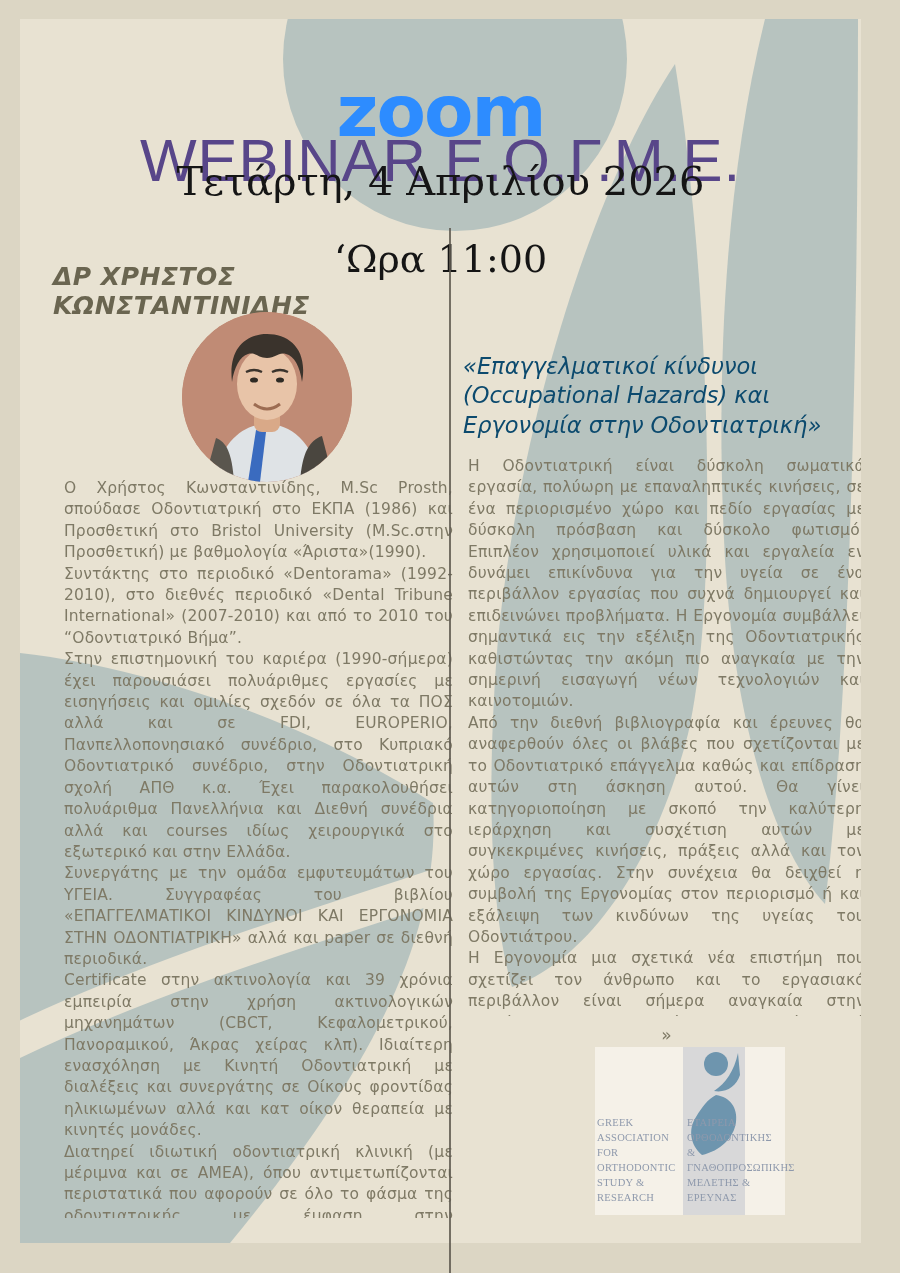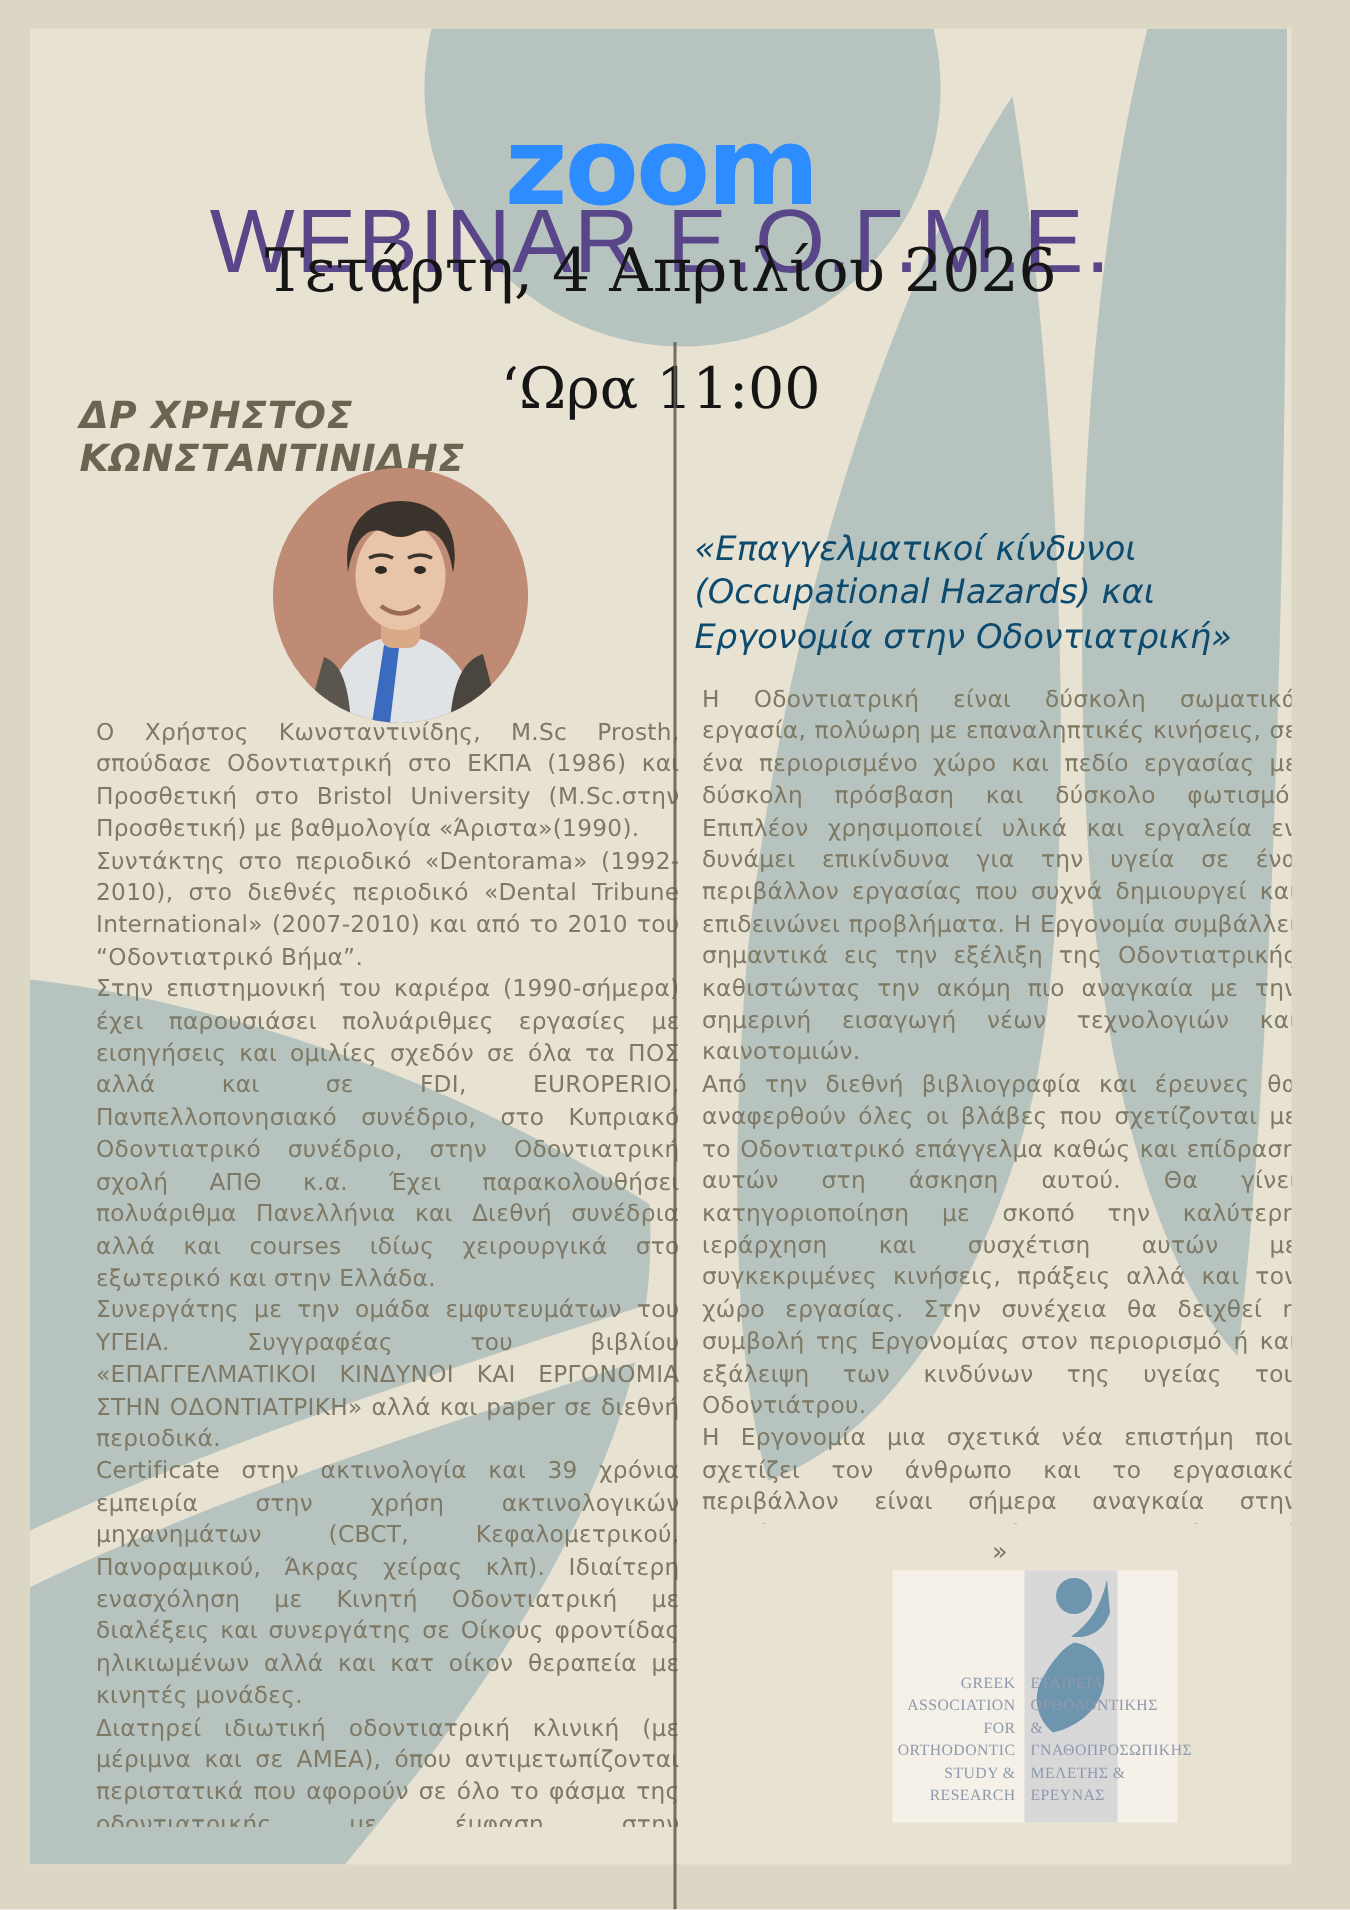--- a/index.html
+++ b/index.html
@@ -80,21 +80,21 @@
   .org-strip{
     position:absolute;left:88px;top:0;width:62px;height:100%;
     background:#d8d8d9;
   }
   .org-icon{position:absolute;left:91px;top:4px;}
   .org-name{
     position:absolute;bottom:10px;
     font-family:"Liberation Serif",serif;font-size:10.5px;line-height:15px;
     letter-spacing:.3px;color:#8e99ac;white-space:pre-line;
   }
-  .org-name-en{left:2px;width:80px;text-align:right;}
+  .org-name-en{left:2px;width:80px;}
   .org-name-gr{left:92px;width:95px;text-align:left;}
 </style>
 </head>
 <body>
 
 <div class="page">
 
   <div class="inner">
 
     <svg class="bg-svg" width="841" height="1224" viewBox="0 0 841 1224">

